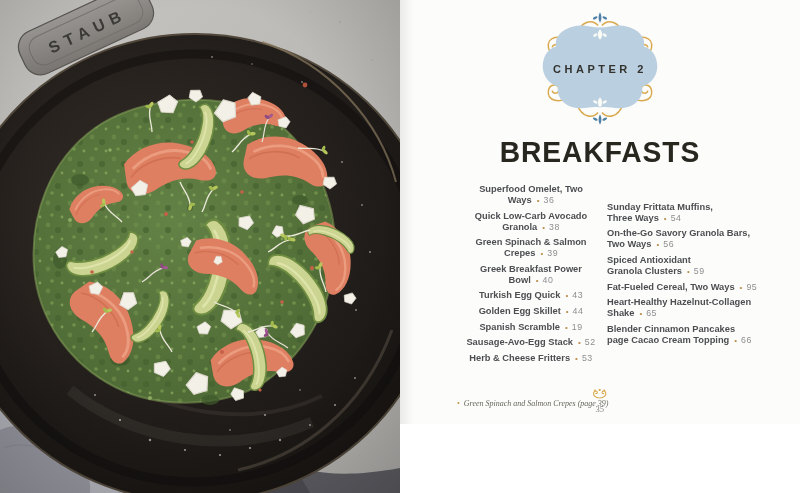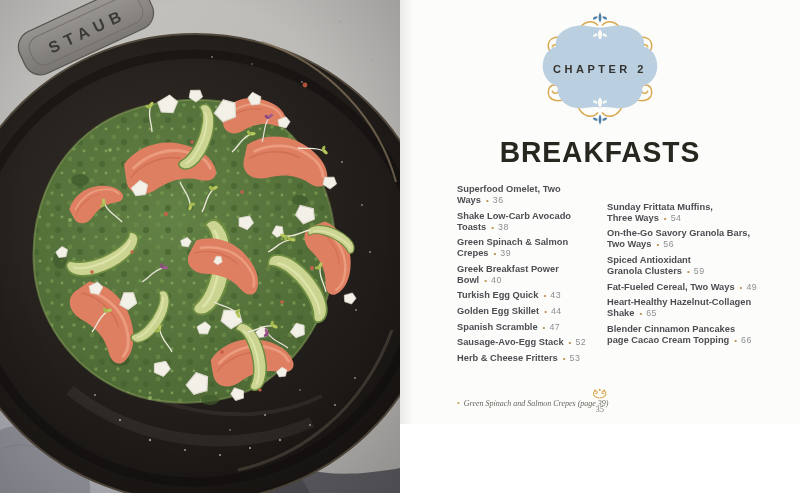--- a/index.html
+++ b/index.html
@@ -13,21 +13,21 @@
   .gutter{position:absolute;left:0;top:0;bottom:0;width:14px;
           background:linear-gradient(90deg,rgba(0,0,0,.07),rgba(0,0,0,0));}
   .badge-wrap{position:relative;width:126px;height:113px;margin:12px auto 0 auto;}
   .badge-wrap svg{position:absolute;left:0;top:0;}
   .chapter-label{position:absolute;left:0;right:0;top:50%;transform:translateY(-54%);
     text-align:center;font-size:11px;font-weight:700;letter-spacing:3.5px;color:#33322e;}
   .book-title{margin:10px 0 0 0;text-align:center;font-size:30px;font-weight:800;
     letter-spacing:1px;color:#27261f;transform:scaleX(.94);transform-origin:center;}
   .toc{display:flex;padding:15px 0 0 57px;}
   .col{display:flex;flex-direction:column;}
-  .col-left{width:148px;}
+  .col-left{width:148px;text-align:center;}
   .col-right{width:172px;margin-left:2px;justify-content:center;}
   .toc-row{margin-bottom:4.6px;font-size:9.3px;line-height:11px;color:#4d4e52;}
   .col-left .toc-row{white-space:nowrap;}
   .toc-row .t{font-weight:700;white-space:pre-line;}
   .toc-row .dot{color:#bb8e4e;font-size:8px;margin:0 4px 0 5px;}
   .toc-row .pg{color:#8d8e91;font-weight:400;font-size:8.8px;letter-spacing:.5px;}
   .page-footer{position:absolute;left:0;right:0;bottom:10px;height:30px;}
   .credit{position:absolute;left:57px;bottom:6px;font-family:"Liberation Serif",serif;
     font-style:italic;font-size:8px;color:#66655c;}
   .credit .b{color:#c59a4a;font-style:normal;margin-right:4px;font-size:8px;}
@@ -290,37 +290,37 @@
         </g>
       </svg>
       <span class="chapter-label">CHAPTER 2</span>
     </div>
 
     <h1 class="book-title">BREAKFASTS</h1>
 
     <div class="toc">
       <div class="col col-left">
         <div class="toc-row"><span class="t">Superfood Omelet, Two Ways</span><span class="dot">•</span><span class="pg">36</span></div>
-        <div class="toc-row"><span class="t">Shake Low-Carb Avocado Toasts</span><span class="dot">•</span><span class="pg">38</span></div>
+        <div class="toc-row"><span class="t">Quick Low-Carb Avocado Granola</span><span class="dot">•</span><span class="pg">38</span></div>
         <div class="toc-row"><span class="t">Green Spinach &amp; Salmon Crepes</span><span class="dot">•</span><span class="pg">39</span></div>
         <div class="toc-row"><span class="t">Greek Breakfast Power Bowl</span><span class="dot">•</span><span class="pg">40</span></div>
         <div class="toc-row"><span class="t">Turkish Egg Quick</span><span class="dot">•</span><span class="pg">43</span></div>
         <div class="toc-row"><span class="t">Golden Egg Skillet</span><span class="dot">•</span><span class="pg">44</span></div>
-        <div class="toc-row"><span class="t">Spanish Scramble</span><span class="dot">•</span><span class="pg">47</span></div>
+        <div class="toc-row"><span class="t">Spanish Scramble</span><span class="dot">•</span><span class="pg">19</span></div>
         <div class="toc-row"><span class="t">Sausage-Avo-Egg Stack</span><span class="dot">•</span><span class="pg">52</span></div>
         <div class="toc-row"><span class="t">Herb &amp; Cheese Fritters</span><span class="dot">•</span><span class="pg">53</span></div>
       </div>
       <div class="col col-right">
         <div class="toc-row"><span class="t">Sunday Frittata Muffins,
 Three Ways</span><span class="dot">•</span><span class="pg">54</span></div>
         <div class="toc-row"><span class="t">On-the-Go Savory Granola Bars,
 Two Ways</span><span class="dot">•</span><span class="pg">56</span></div>
         <div class="toc-row"><span class="t">Spiced Antioxidant
 Granola Clusters</span><span class="dot">•</span><span class="pg">59</span></div>
-        <div class="toc-row"><span class="t">Fat-Fueled Cereal, Two Ways</span><span class="dot">•</span><span class="pg">49</span></div>
+        <div class="toc-row"><span class="t">Fat-Fueled Cereal, Two Ways</span><span class="dot">•</span><span class="pg">95</span></div>
         <div class="toc-row"><span class="t">Heart-Healthy Hazelnut-Collagen
 Shake</span><span class="dot">•</span><span class="pg">65</span></div>
         <div class="toc-row"><span class="t">Blender Cinnamon Pancakes
 page Cacao Cream Topping</span><span class="dot">•</span><span class="pg">66</span></div>
       </div>
     </div>
 
     <div class="page-footer">
       <div class="credit">
         <span class="b">•</span><span>Green Spinach and Salmon Crepes (page 39)</span>

